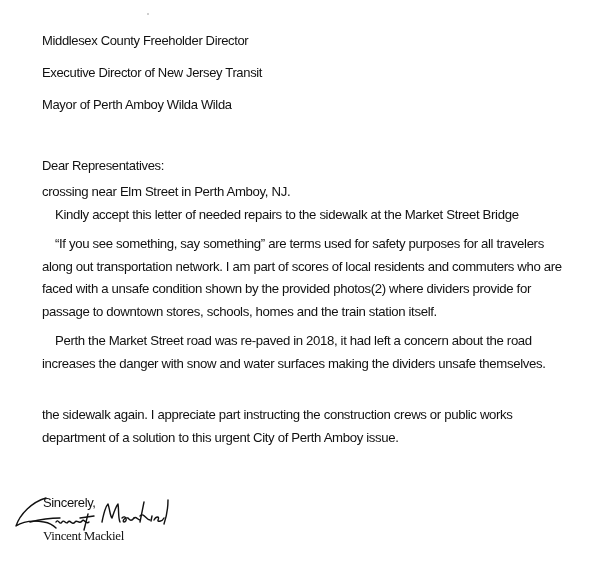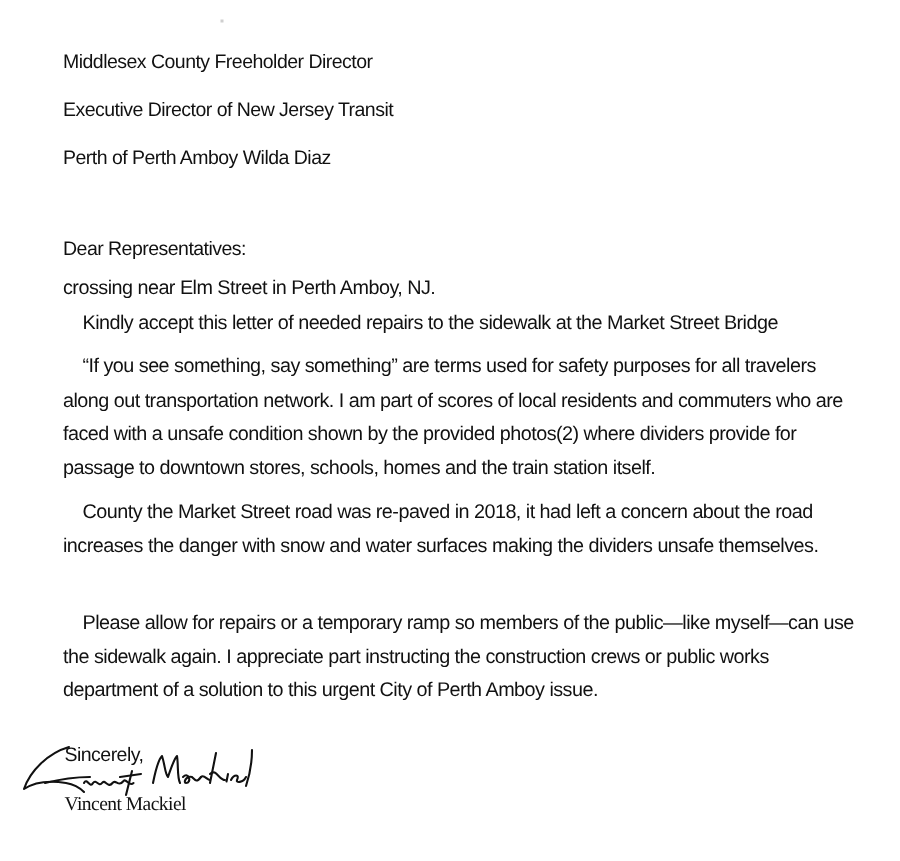--- a/index.html
+++ b/index.html
@@ -15,43 +15,42 @@
   .sig-svg { position: absolute; left: 10px; top: 492px; }
 </style>
 </head>
 <body>
 
 <div>
   <div class="artifact"></div>
 
   <div class="line" style="top:33px">Middlesex County Freeholder Director</div>
   <div class="line" style="top:65px">Executive Director of New Jersey Transit</div>
-  <div class="line" style="top:97px">Perth of Perth Amboy Wilda Diaz</div>
+  <div class="line" style="top:97px">Mayor of Perth Amboy Wilda Wilda</div>
 
   <div class="line" style="top:158px">Dear Representatives:</div>
 
   <div class="para" style="top:181px">
     <span class="l">crossing near Elm Street in Perth Amboy, NJ.</span>
     <span class="l"><span class="indent"></span><span>Kindly accept this letter of needed repairs to the sidewalk at the Market Street Bridge</span></span>
   </div>
 
   <div class="para" style="top:233px">
     <span class="l"><span class="indent"></span><span>“If you see something, say something” are terms used for safety purposes for all travelers</span></span>
     <span class="l">along out transportation network. I am part of scores of local residents and commuters who are</span>
     <span class="l">faced with a unsafe condition shown by the provided photos(2) where dividers provide for</span>
     <span class="l">passage to downtown stores, schools, homes  and the train station itself.</span>
   </div>
 
   <div class="para" style="top:330px">
-    <span class="l"><span class="indent"></span><span>County the Market Street road was re-paved in 2018, it had left a concern about the road</span></span>
+    <span class="l"><span class="indent"></span><span>Perth the Market Street road was re-paved in 2018, it had left a concern about the road</span></span>
     <span class="l">increases the danger with snow and water surfaces making the dividers unsafe themselves.</span>
   </div>
 
   <div class="para" style="top:404px">
-    <span class="l"><span class="indent"></span><span>Please allow for repairs or a temporary ramp so members of the public—like myself—can use</span></span>
     <span class="l">the sidewalk again. I appreciate part instructing the construction crews or public works</span>
     <span class="l">department of a solution to this urgent City of Perth Amboy issue.</span>
   </div>
 
   <div class="line" style="top:495px; left:43px;">Sincerely,</div>
 
   <svg class="sig-svg" width="170" height="45" viewBox="0 0 170 45">
     <g fill="none" stroke="#111" stroke-width="1.4" stroke-linecap="round" stroke-linejoin="round">
 
       <path d="M36 6 C 22 10, 10 22, 6 34 C 12 30, 22 28, 34 30 C 40 31, 44 34, 46 36"></path>

